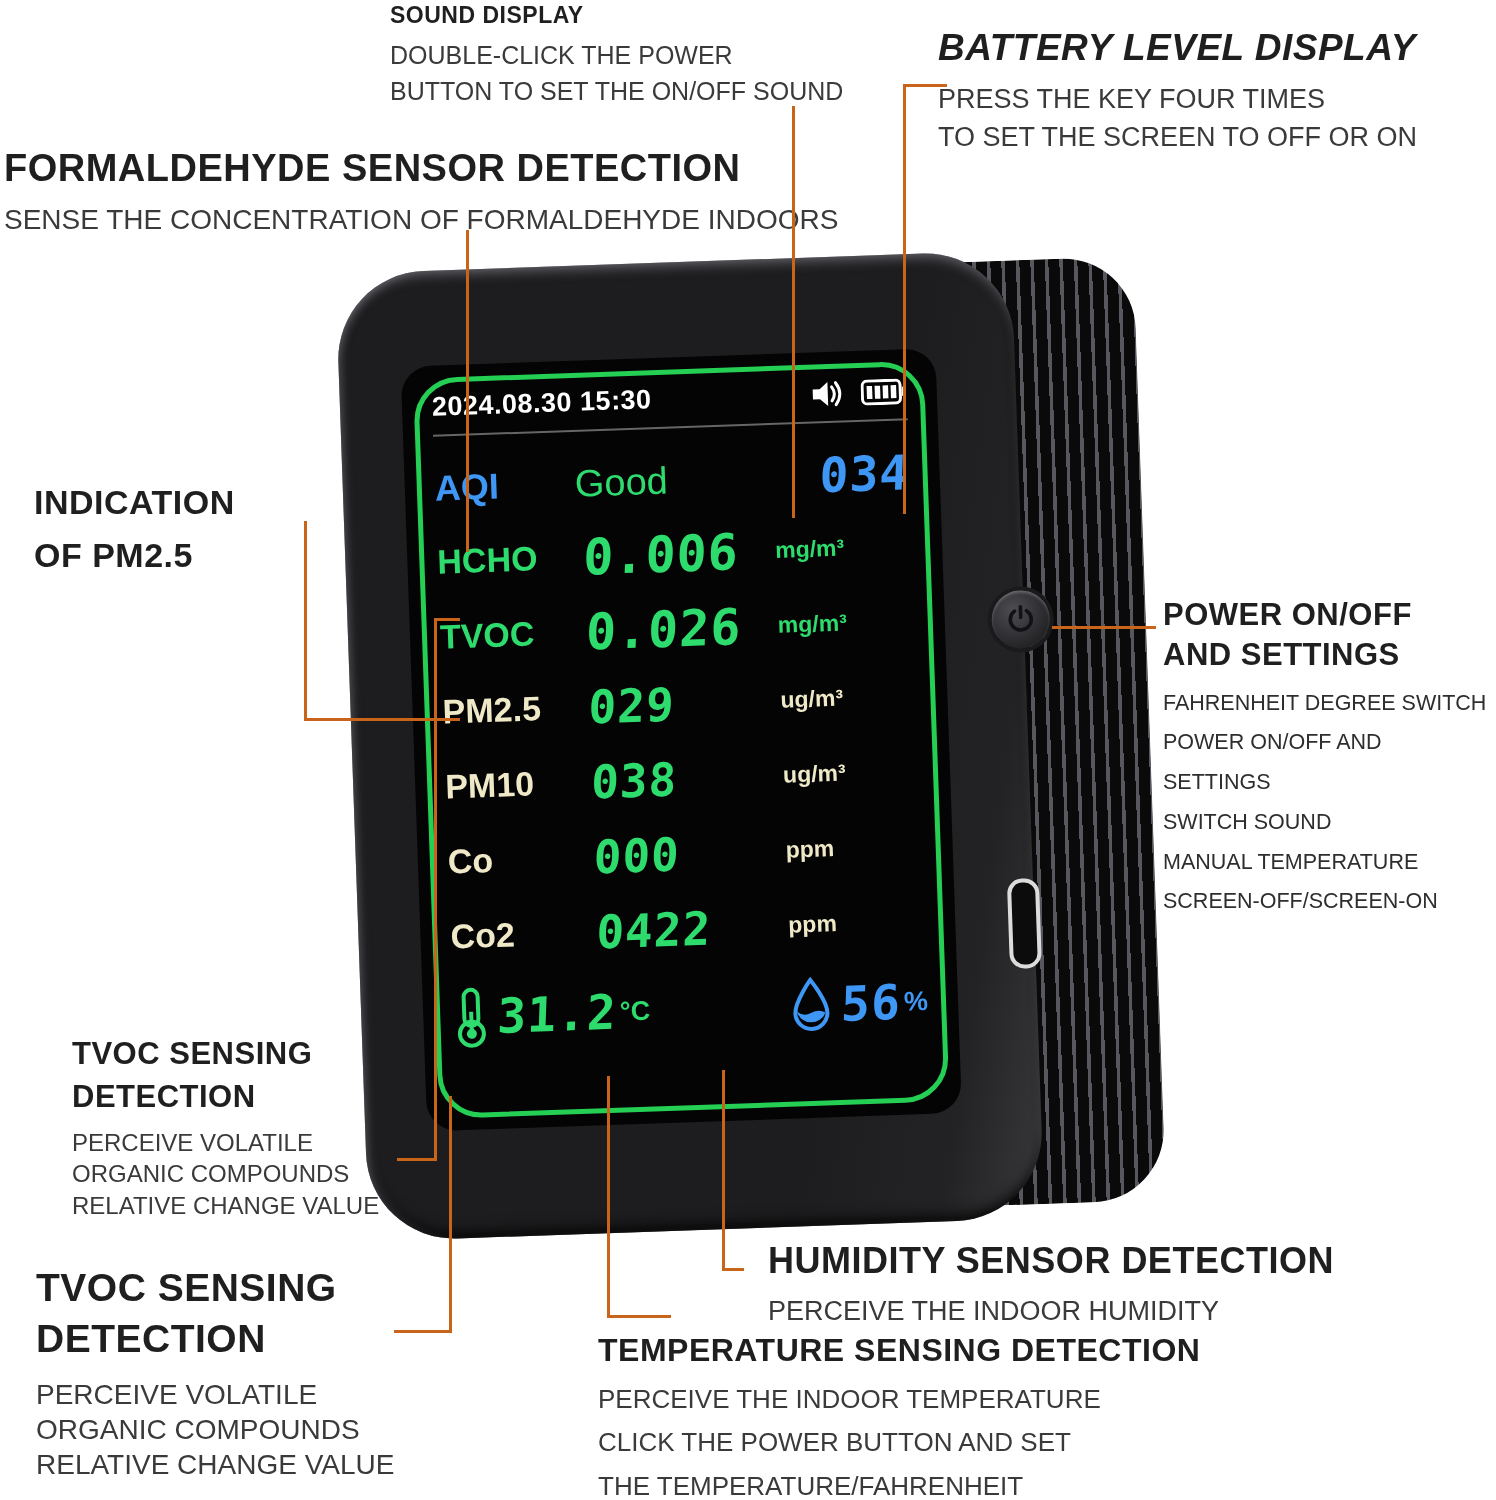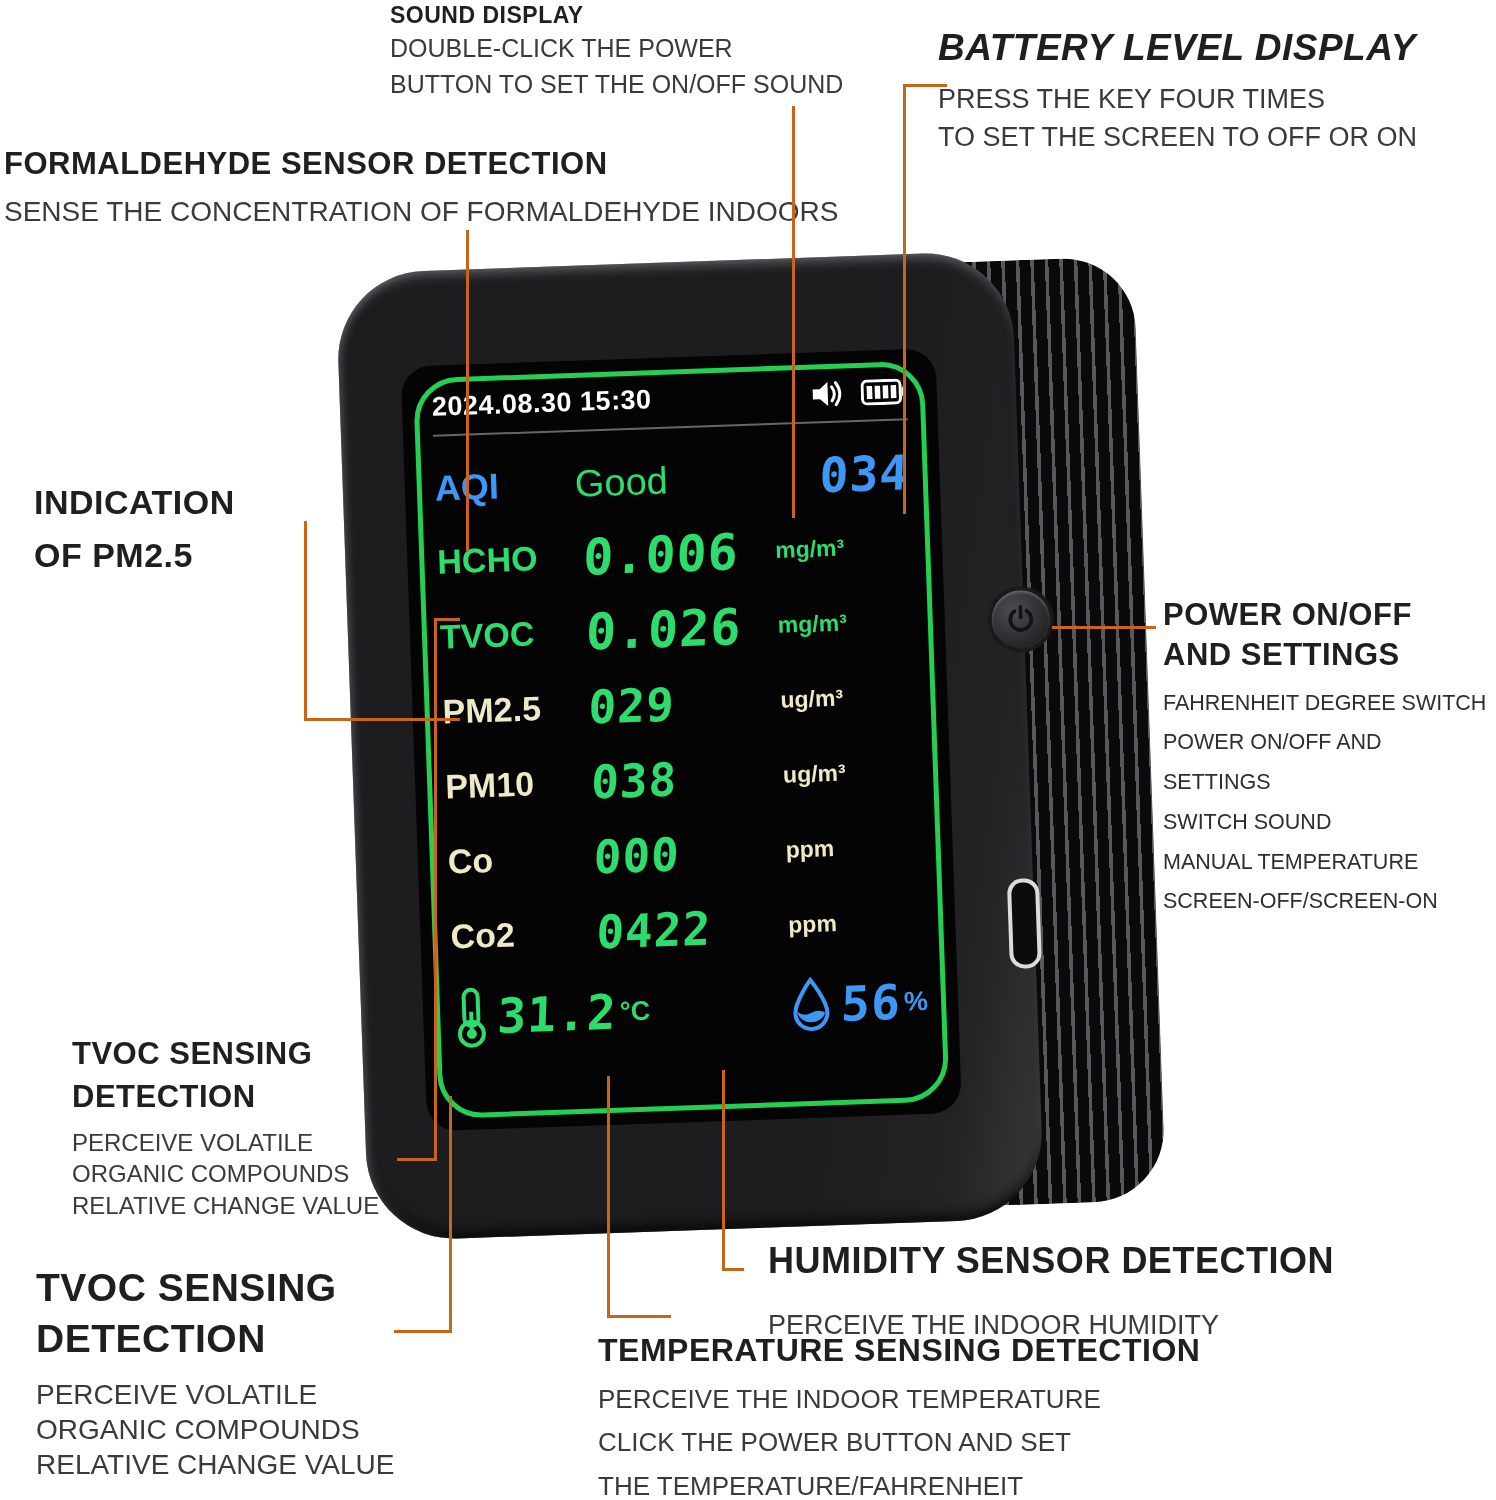--- a/index.html
+++ b/index.html
@@ -4,28 +4,28 @@
 <style>
   html,body{margin:0;padding:0;}
   body{font-family:"Liberation Sans", sans-serif; background:#fff;}
   #canvas{position:relative;width:1496px;height:1500px;background:#fff;overflow:hidden;}
 
   
   .callout{position:absolute;color:#222;z-index:2;}
   .c-title{font-weight:bold;color:#1f1f1f;letter-spacing:0.5px;line-height:1.18;}
   .c-sub{color:#3a3a3a;line-height:1.42;}
 
-  .sound{left:390px;top:2px;}   .sound .c-title{font-size:23px;} .sound .c-sub{font-size:25px;margin-top:2px;}
+  .sound{left:390px;top:2px;}   .sound .c-title{font-size:23px;} .sound .c-sub{font-size:25px;margin-top:9px;}
   .battery-co{left:938px;top:26px;} .battery-co .c-title{font-size:37px;font-style:italic;} .battery-co .c-sub{font-size:27px;margin-top:10px;}
-  .formaldehyde{left:4px;top:146px;} .formaldehyde .c-title{font-size:31px;} .formaldehyde .c-sub{font-size:28px;margin-top:9px;}
+  .formaldehyde{left:4px;top:146px;} .formaldehyde .c-title{font-size:38px;} .formaldehyde .c-sub{font-size:28px;margin-top:9px;}
   .pm25{left:34px;top:476px;} .pm25 .c-title{font-size:34px;line-height:1.55;}
   .powerc{left:1163px;top:595px;width:330px;} .powerc .c-title{font-size:31px;line-height:1.3;} .powerc .c-sub{font-size:21.5px;line-height:1.85;margin-top:8px;color:#2e2e2e;}
   .tvoc-s{left:72px;top:1032px;} .tvoc-s .c-title{font-size:31px;line-height:1.4;} .tvoc-s .c-sub{font-size:24px;margin-top:8px;line-height:1.32;}
   .tvoc-l{left:36px;top:1262px;} .tvoc-l .c-title{font-size:39px;line-height:1.32;} .tvoc-l .c-sub{font-size:28px;margin-top:12px;line-height:1.26;}
-  .humid{left:768px;top:1240px;} .humid .c-title{font-size:36px;} .humid .c-sub{font-size:27px;margin-top:24px;}
+  .humid{left:768px;top:1240px;} .humid .c-title{font-size:36px;} .humid .c-sub{font-size:27px;margin-top:10px;}
   .tempc{left:598px;top:1332px;} .tempc .c-title{font-size:32px;} .tempc .c-sub{font-size:26px;line-height:1.68;margin-top:8px;}
 
   
   .line{position:absolute;background:#c8651b;z-index:5;}
 
   
   .device{position:absolute;left:352px;top:262px;width:676px;height:968px;z-index:1;transform:rotate(-2deg);}
   .fins{position:absolute;right:-122px;top:10px;width:230px;height:944px;
         border-radius:30px 72px 72px 38px;
         background:

